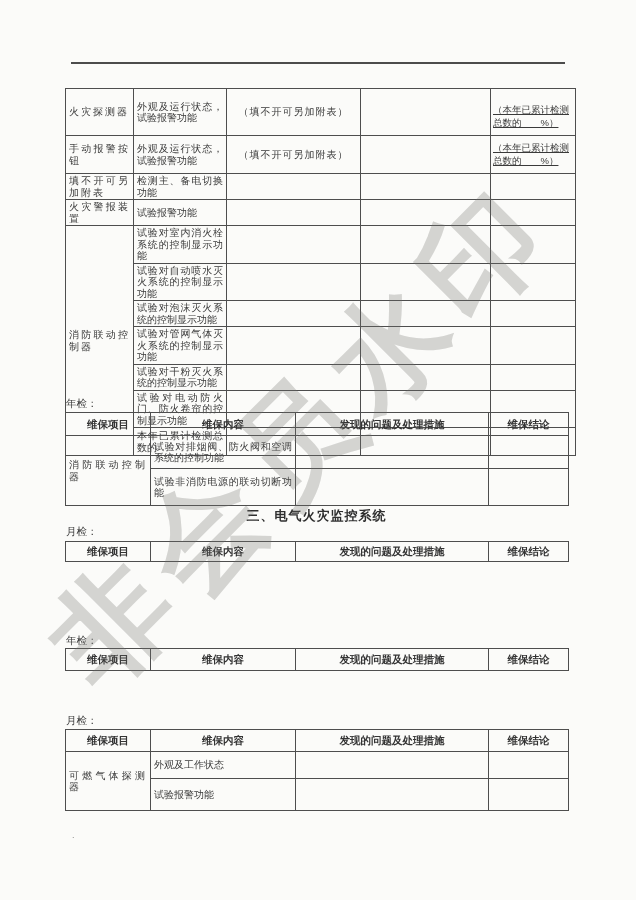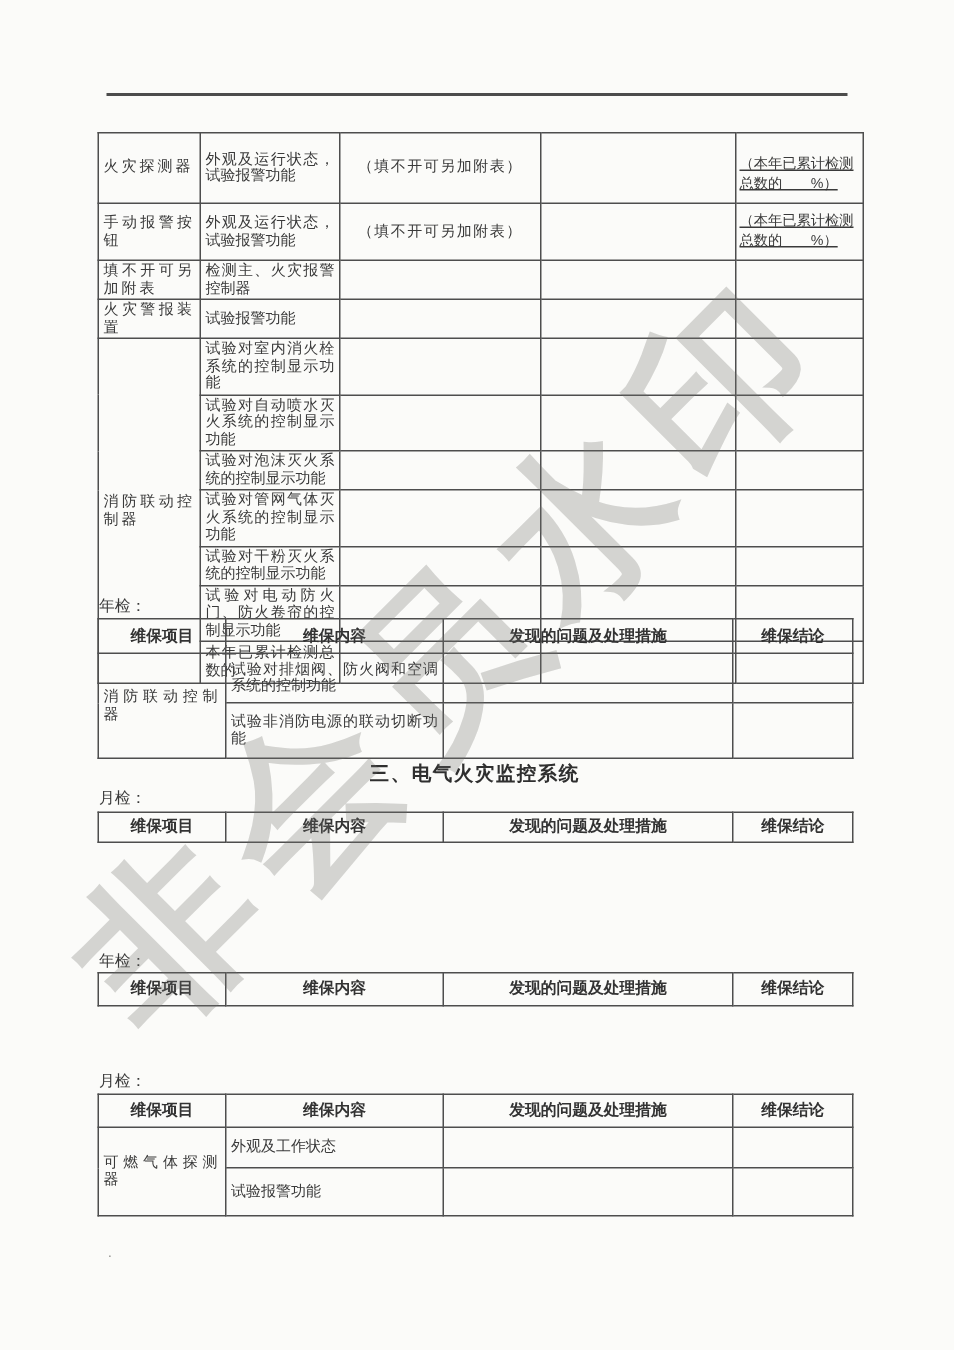--- a/index.html
+++ b/index.html
@@ -128,21 +128,21 @@
     </tr>
     <tr style="height:38px">
       <td class="item">手动报警按钮</td>
       <td class="content">外观及运行状态，试验报警功能</td>
       <td class="note">（填不开可另加附表）</td>
       <td></td>
       <td class="pct">（本年已累计检测总数的　　%）</td>
     </tr>
     <tr style="height:24px">
       <td class="item">填不开可另加附表</td>
-      <td class="content">检测主、火灾报警控制器</td>
+      <td class="content">检测主、备电切换功能</td>
       <td></td>
       <td></td>
       <td></td>
     </tr>
     <tr style="height:25px">
       <td class="item">火灾警报装置</td>
       <td class="content">试验报警功能</td>
       <td></td>
       <td></td>
       <td></td>

